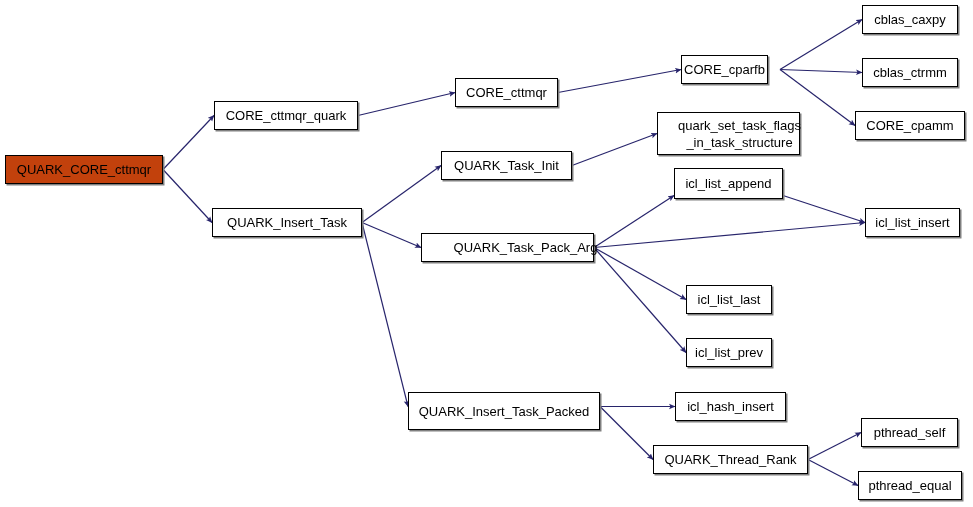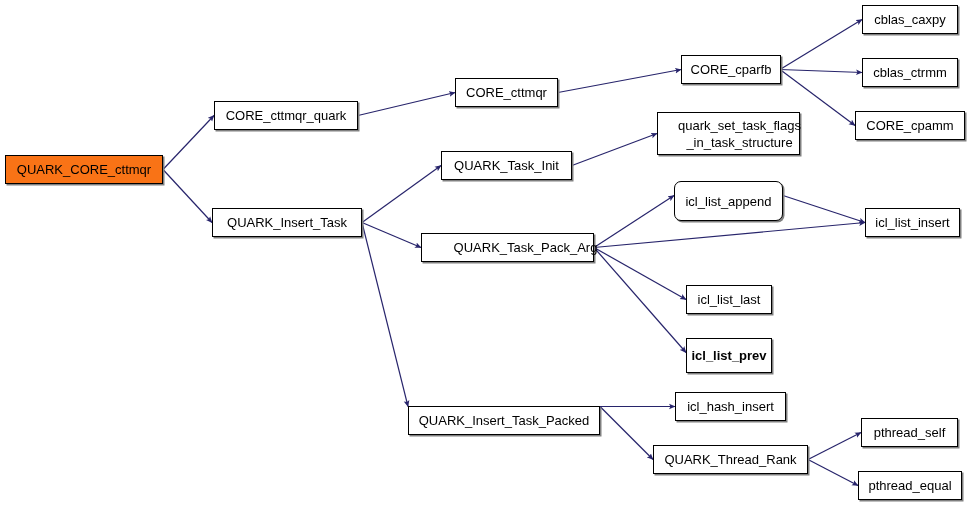--- a/index.html
+++ b/index.html
@@ -33,21 +33,21 @@
     line-height: 15px;
     display: flex;
     align-items: center;
     justify-content: center;
     text-align: center;
     white-space: pre;
     letter-spacing: 0px;
     box-shadow: 1.5px 1.5px 0 0 #808080;
   }
   .node.root {
-    background: #f97316;
+    background: #c2410c;
   }
   .node.two-line {
     line-height: 17px;
   }
 </style>
 </head>
 <body>
 
 <div id="canvas">
   <svg id="edge-layer" width="973" height="507" viewBox="0 0 973 507" xmlns="http://www.w3.org/2000/svg">
@@ -77,27 +77,27 @@
       <line x1="808" y1="459.5" x2="861" y2="432.5" stroke="#27246b" stroke-width="1.2" marker-end="url(#arrow)"></line>
       <line x1="808" y1="459.5" x2="858" y2="485.5" stroke="#27246b" stroke-width="1.2" marker-end="url(#arrow)"></line>
     </svg>
   <div id="node-layer">
       <div class="node root" style="left: 5px; top: 155px; width: 158px; height: 29px;">QUARK_CORE_cttmqr</div>
       <div class="node" style="left: 214px; top: 101px; width: 144px; height: 29px;">CORE_cttmqr_quark</div>
       <div class="node" style="left: 212px; top: 208px; width: 150px; height: 29px;">QUARK_Insert_Task</div>
       <div class="node" style="left: 455px; top: 78px; width: 103px; height: 29px;">CORE_cttmqr</div>
       <div class="node" style="left: 441px; top: 151px; width: 131px; height: 29px;">QUARK_Task_Init</div>
       <div class="node" style="left: 421px; top: 233px; width: 173px; height: 29px; padding-left: 36px;">QUARK_Task_Pack_Arg</div>
-      <div class="node" style="left: 408px; top: 392px; width: 192px; height: 29px; margin-top: 14px;">QUARK_Insert_Task_Packed</div>
-      <div class="node" style="left: 681px; top: 55px; width: 100px; height: 29px;">CORE_cparfb</div>
+      <div class="node" style="left: 408px; top: 392px; width: 192px; height: 38px;">QUARK_Insert_Task_Packed</div>
+      <div class="node" style="left: 681px; top: 55px; width: 87px; height: 29px;">CORE_cparfb</div>
       <div class="node two-line" style="left: 657px; top: 112px; width: 143px; height: 43px; padding-left: 22px;">quark_set_task_flags
 _in_task_structure</div>
-      <div class="node" style="left: 674px; top: 181px; width: 109px; height: 40px; border-radius: 7px;">icl_list_append</div>
+      <div class="node" style="left: 674px; top: 168px; width: 109px; height: 31px;">icl_list_append</div>
       <div class="node" style="left: 686px; top: 285px; width: 86px; height: 29px;">icl_list_last</div>
-      <div class="node" style="left: 686px; top: 338px; width: 86px; height: 35px; font-weight: bold;">icl_list_prev</div>
+      <div class="node" style="left: 686px; top: 338px; width: 86px; height: 29px;">icl_list_prev</div>
       <div class="node" style="left: 675px; top: 392px; width: 111px; height: 29px;">icl_hash_insert</div>
       <div class="node" style="left: 653px; top: 445px; width: 155px; height: 29px;">QUARK_Thread_Rank</div>
       <div class="node" style="left: 862px; top: 5px; width: 96px; height: 29px;">cblas_caxpy</div>
       <div class="node" style="left: 862px; top: 58px; width: 96px; height: 29px;">cblas_ctrmm</div>
       <div class="node" style="left: 855px; top: 111px; width: 110px; height: 29px;">CORE_cpamm</div>
       <div class="node" style="left: 865px; top: 208px; width: 95px; height: 29px;">icl_list_insert</div>
       <div class="node" style="left: 861px; top: 418px; width: 97px; height: 29px;">pthread_self</div>
       <div class="node" style="left: 858px; top: 471px; width: 104px; height: 29px;">pthread_equal</div>
     </div>
 </div>

